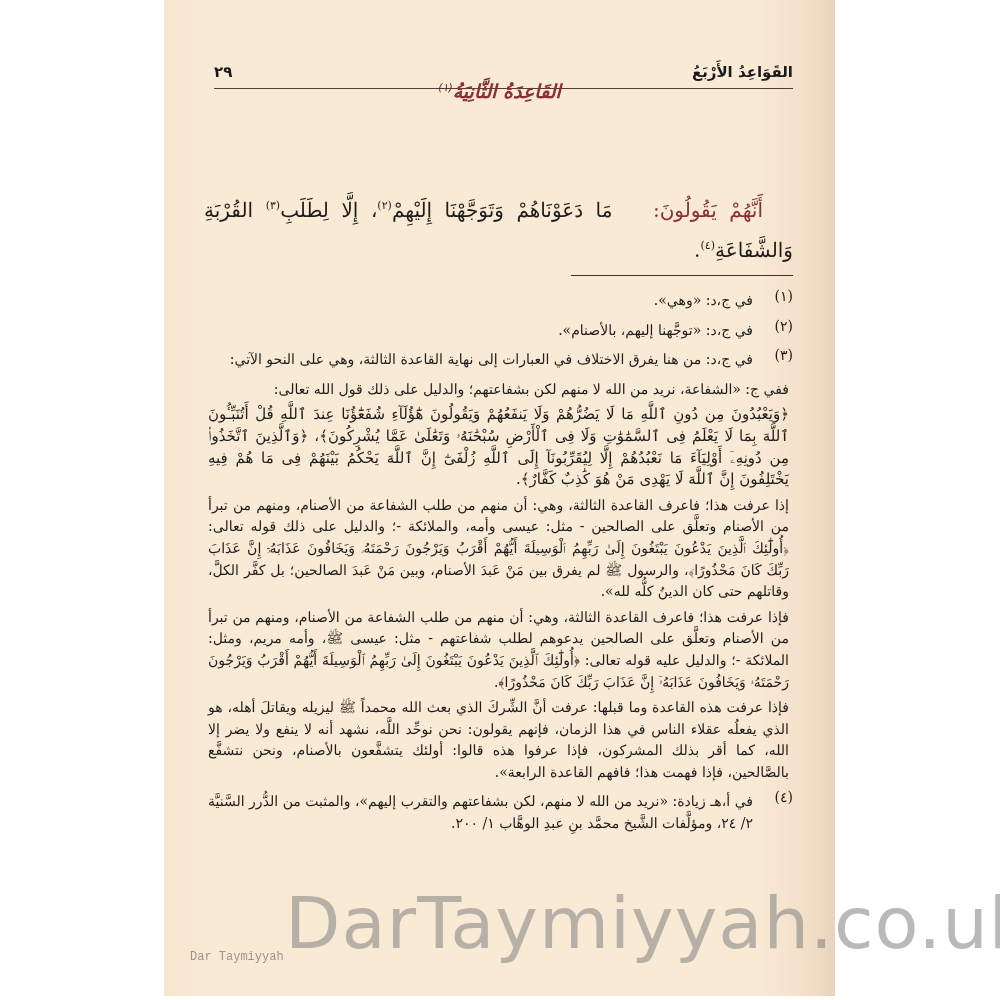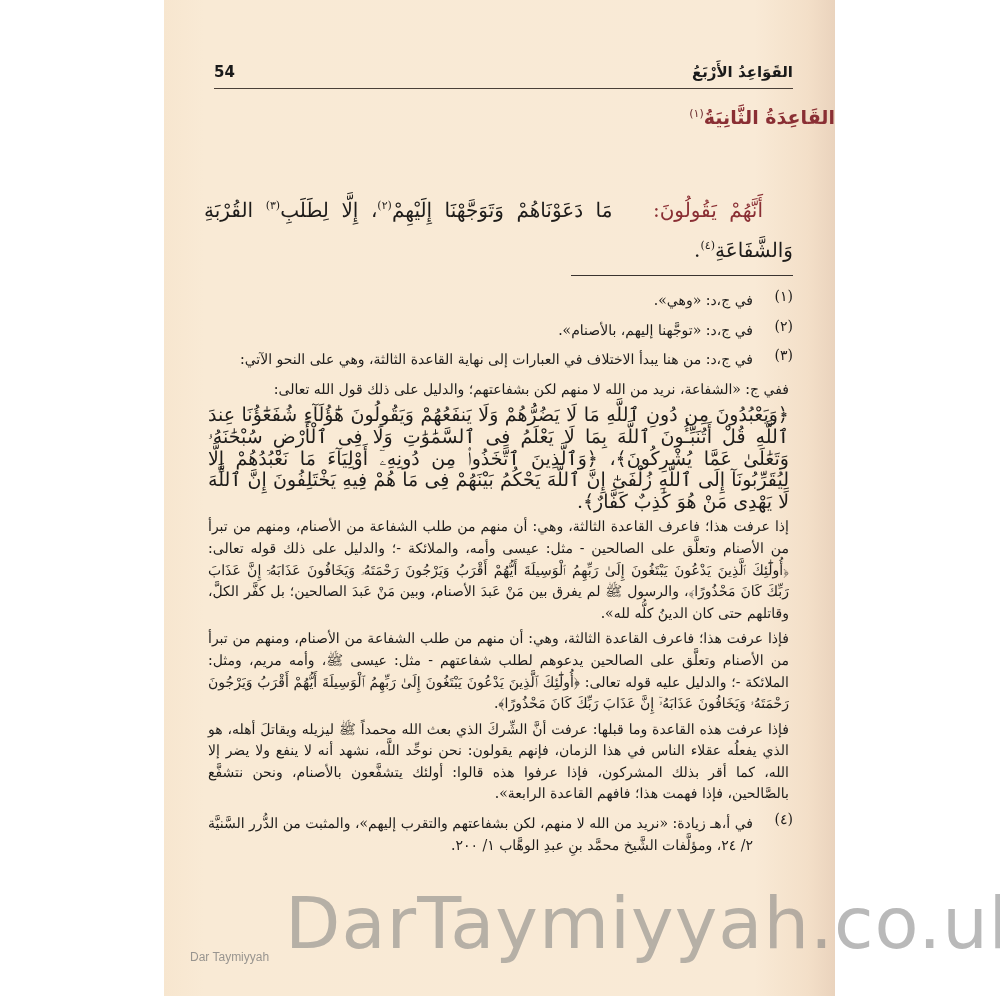--- a/index.html
+++ b/index.html
@@ -44,28 +44,29 @@
     .running-head .rule {
       position: absolute;
       left: 0;
       right: 0;
       bottom: -2px;
       height: 1px;
       background: #4a4038;
     }
     .chapter-title {
       position: absolute;
-      top: 106px;
+      top: 80px;
       left: 0;
       right: 0;
-      text-align: right;
+      text-align: center;
       font-family: "DejaVu Sans", sans-serif;
       font-weight: bold;
       font-size: 19px;
       color: #8a2f34;
+      font-style: italic;
     }
     .chapter-title sup {
       font-size: 11px;
       color: #6a2a2e;
       font-weight: normal;
     }
     .main-text {
       position: absolute;
       top: 168px;
       right: 42px;
@@ -110,21 +111,21 @@
       flex: 0 0 36px;
       text-align: right;
     }
     .fn-body {
       flex: 1;
     }
     .para {
       margin: 4px;
     }
     .quran {
-      font-size: 19px;
+      font-size: 15px;
       letter-spacing: 0.2px;
     }
     .para-gap {
       margin-top: 2px;
     }
     .watermark-logo {
       position: absolute;
       left: 190px;
       top: 876px;
       width: 90px;
@@ -142,21 +143,21 @@
       font-size: 40px;
       line-height: 34px;
       color: rgba(235,225,210,0.75);
       text-align: center;
       direction: rtl;
     }
     .watermark-caption {
       position: absolute;
       left: 190px;
       top: 950px;
-      font-family: Liberation Sans, sans-serif;
+      font-family: Liberation Mono, monospace;
       font-size: 12px;
       color: rgba(120,120,120,0.75);
       direction: ltr;
       text-align: right;
     }
     .watermark-text {
       position: absolute;
       left: 285px;
       top: 888px;
       font-family: "DejaVu Sans", sans-serif;
@@ -169,21 +170,21 @@
     }
   </style>
 </head>
 <body>
 
 <div class="canvas">
   <div class="page">
 
     <div class="running-head">
       <span>القَوَاعِدُ الأَرْبَعُ</span>
-      <span>54</span>
+      <span>٢٩</span>
       <div class="rule"></div>
     </div>
 
     <div class="chapter-title">
       <span>القَاعِدَةُ الثَّانِيَةُ</span><sup>(١)</sup>
     </div>
 
     <p class="main-text"><span class="lead">أَنَّهُمْ يَقُولُونَ:</span><span> مَا دَعَوْنَاهُمْ وَتَوَجَّهْنَا إِلَيْهِمْ</span><sup>(٢)</sup><span>، إِلَّا لِطَلَبِ</span><sup>(٣)</sup><span> القُرْبَةِ وَالشَّفَاعَةِ</span><sup>(٤)</sup><span>.</span></p>
 
     <div class="footnote-rule"></div>
@@ -197,21 +198,21 @@
       </div>
       <div class="fn">
         <span class="fn-num">(٢)</span>
         <div class="fn-body">
           <p class="para">في ج،د: «توجَّهنا إليهم، بالأصنام».</p>
         </div>
       </div>
       <div class="fn">
         <span class="fn-num">(٣)</span>
         <div class="fn-body">
-          <p class="para">في ج،د: من هنا يبدأ الاختلاف في العبارات إلى نهاية القاعدة الثالثة، وهي على النحو الآتي:</p>
+          <p class="para">في ج،د: من هنا يفرق الاختلاف في العبارات إلى نهاية القاعدة الثالثة، وهي على النحو الآتي:</p>
         </div>
       </div>
       <div class="fn-cont">
         <p class="para">ففي ج: «الشفاعة، نريد من الله لا منهم لكن بشفاعتهم؛ والدليل على ذلك قول الله تعالى:</p>
         <p class="para quran">﴿وَيَعْبُدُونَ مِن دُونِ ٱللَّهِ مَا لَا يَضُرُّهُمْ وَلَا يَنفَعُهُمْ وَيَقُولُونَ هَٰٓؤُلَآءِ شُفَعَٰٓؤُنَا عِندَ ٱللَّهِ قُلْ أَتُنَبِّـُٔونَ ٱللَّهَ بِمَا لَا يَعْلَمُ فِى ٱلسَّمَٰوَٰتِ وَلَا فِى ٱلْأَرْضِ سُبْحَٰنَهُۥ وَتَعَٰلَىٰ عَمَّا يُشْرِكُونَ﴾، ﴿وَٱلَّذِينَ ٱتَّخَذُوا۟ مِن دُونِهِۦٓ أَوْلِيَآءَ مَا نَعْبُدُهُمْ إِلَّا لِيُقَرِّبُونَآ إِلَى ٱللَّهِ زُلْفَىٰٓ إِنَّ ٱللَّهَ يَحْكُمُ بَيْنَهُمْ فِى مَا هُمْ فِيهِ يَخْتَلِفُونَ إِنَّ ٱللَّهَ لَا يَهْدِى مَنْ هُوَ كَٰذِبٌ كَفَّارٌ﴾.</p>
         <p class="para para-gap">إذا عرفت هذا؛ فاعرف القاعدة الثالثة، وهي: أن منهم من طلب الشفاعة من الأصنام، ومنهم من تبرأ من الأصنام وتعلَّق على الصالحين - مثل: عيسى وأمه، والملائكة -؛ والدليل على ذلك قوله تعالى: ﴿أُولَٰٓئِكَ ٱلَّذِينَ يَدْعُونَ يَبْتَغُونَ إِلَىٰ رَبِّهِمُ ٱلْوَسِيلَةَ أَيُّهُمْ أَقْرَبُ وَيَرْجُونَ رَحْمَتَهُۥ وَيَخَافُونَ عَذَابَهُۥٓ إِنَّ عَذَابَ رَبِّكَ كَانَ مَحْذُورًا﴾، والرسول ﷺ لم يفرق بين مَنْ عَبدَ الأصنام، وبين مَنْ عَبدَ الصالحين؛ بل كفَّر الكلَّ، وقاتلهم حتى كان الدينُ كلُّه لله».</p>
         <p class="para para-gap">فإذا عرفت هذا؛ فاعرف القاعدة الثالثة، وهي: أن منهم من طلب الشفاعة من الأصنام، ومنهم من تبرأ من الأصنام وتعلَّق على الصالحين يدعوهم لطلب شفاعتهم - مثل: عيسى ﷺ، وأمه مريم، ومثل: الملائكة -؛ والدليل عليه قوله تعالى: ﴿أُولَٰٓئِكَ ٱلَّذِينَ يَدْعُونَ يَبْتَغُونَ إِلَىٰ رَبِّهِمُ ٱلْوَسِيلَةَ أَيُّهُمْ أَقْرَبُ وَيَرْجُونَ رَحْمَتَهُۥ وَيَخَافُونَ عَذَابَهُۥٓ إِنَّ عَذَابَ رَبِّكَ كَانَ مَحْذُورًا﴾.</p>
         <p class="para para-gap">فإذا عرفت هذه القاعدة وما قبلها: عرفت أنَّ الشِّركَ الذي بعث الله محمداً ﷺ ليزيله ويقاتلَ أهله، هو الذي يفعلُه عقلاء الناس في هذا الزمان، فإنهم يقولون: نحن نوحِّد اللَّه، نشهد أنه لا ينفع ولا يضر إلا الله، كما أقر بذلك المشركون، فإذا عرفوا هذه قالوا: أولئك يتشفَّعون بالأصنام، ونحن نتشفَّع بالصَّالحين، فإذا فهمت هذا؛ فافهم القاعدة الرابعة».</p>
       </div>
       <div class="fn">

